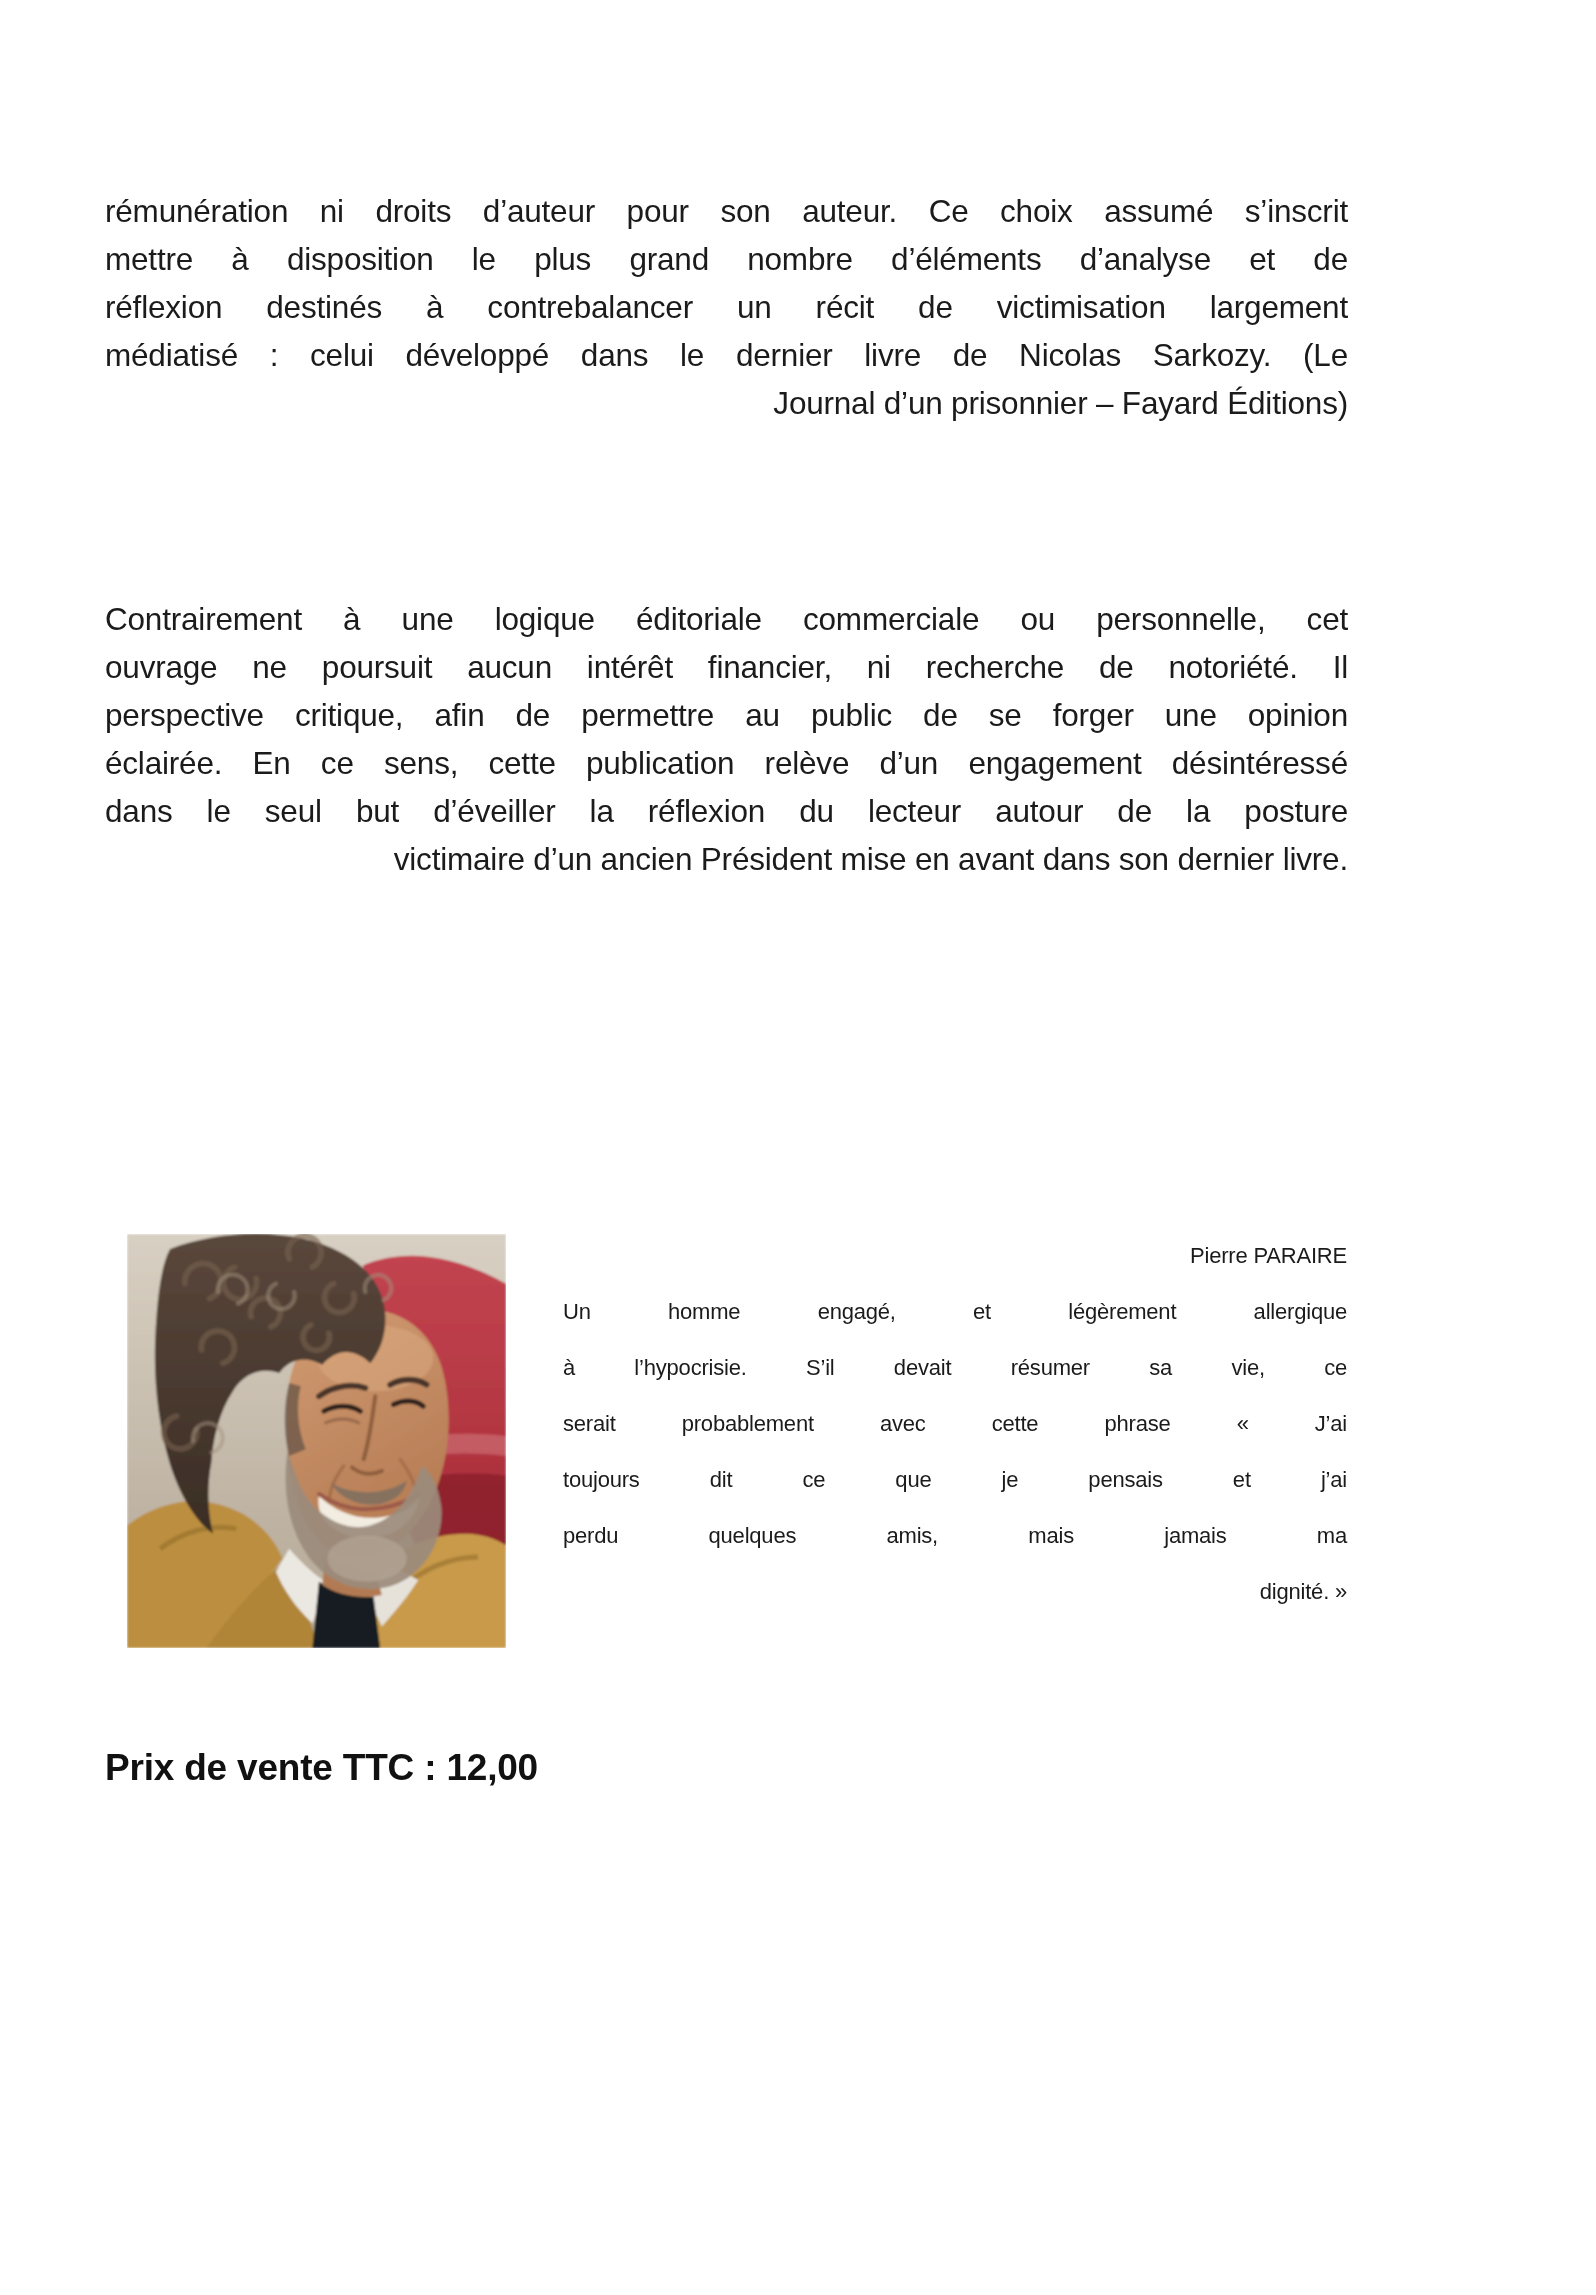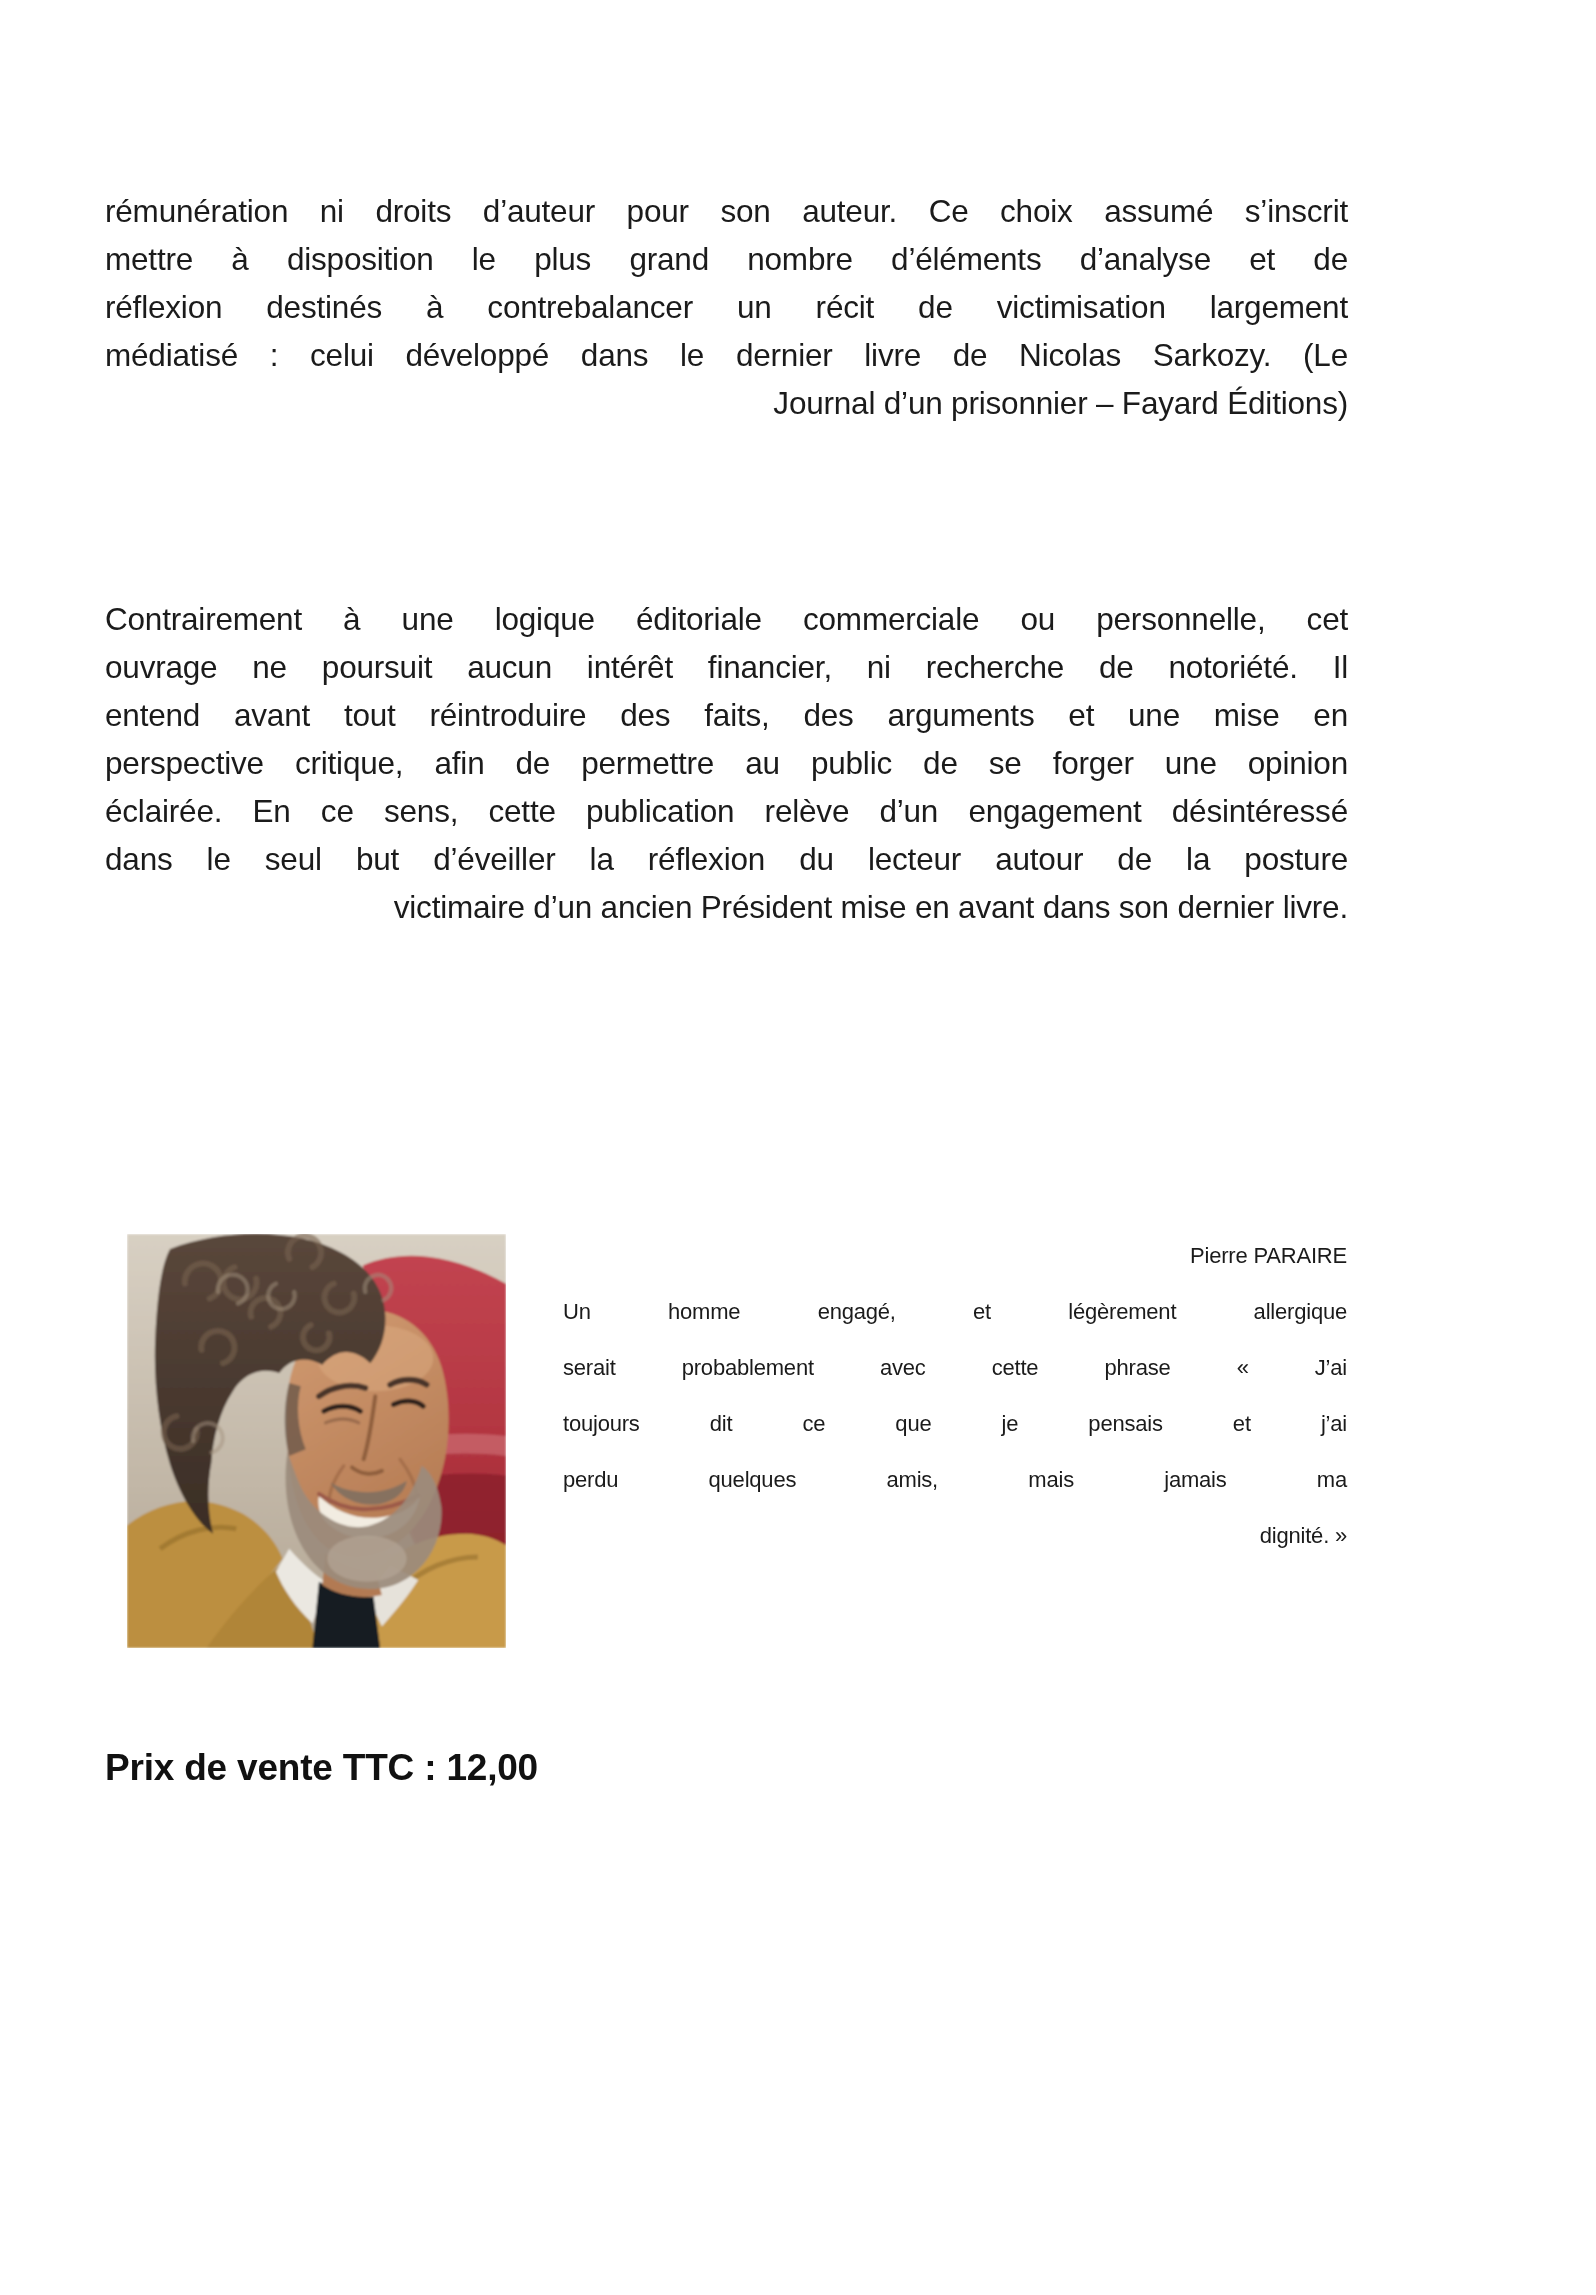--- a/index.html
+++ b/index.html
@@ -75,21 +75,20 @@
     <div class="ln j">rémunération ni droits d’auteur pour son auteur. Ce choix assumé s’inscrit</div>
     <div class="ln j">mettre à disposition le plus grand nombre d’éléments d’analyse et de</div>
     <div class="ln j">réflexion destinés à contrebalancer un récit de victimisation largement</div>
     <div class="ln j">médiatisé : celui développé dans le dernier livre de Nicolas Sarkozy. (Le</div>
     <div class="ln">Journal d’un prisonnier – Fayard Éditions)</div>
   </div>
 
   <div class="para para-motivation">
     <div class="ln j">Contrairement à une logique éditoriale commerciale ou personnelle, cet</div>
     <div class="ln j">ouvrage ne poursuit aucun intérêt financier, ni recherche de notoriété. Il</div>
-    <div class="ln j">entend avant tout réintroduire des faits, des arguments et une mise en</div>
     <div class="ln j">perspective critique, afin de permettre au public de se forger une opinion</div>
     <div class="ln j">éclairée. En ce sens, cette publication relève d’un engagement désintéressé</div>
     <div class="ln j">dans le seul but d’éveiller la réflexion du lecteur autour de la posture</div>
     <div class="ln">victimaire d’un ancien Président mise en avant dans son dernier livre.</div>
   </div>
 
   <figure class="photo">
     <svg viewBox="0 0 458 500" preserveAspectRatio="none" xmlns="http://www.w3.org/2000/svg">
       <defs>
         <clipPath id="ph">
@@ -183,20 +182,21 @@
             </g>
           </g>
         </g>
       </g>
     </svg>
   </figure>
 
   <div class="author-block">
     <div class="ln">Pierre PARAIRE</div>
     <div class="ln j">Un homme engagé, et légèrement allergique</div>
+    <div class="ln j">à l’hypocrisie. S’il devait résumer sa vie, ce</div>
     <div class="ln j">serait probablement avec cette phrase « J’ai</div>
     <div class="ln j">toujours dit ce que je pensais et j’ai</div>
     <div class="ln j"><span>perdu quelques amis, </span><span class="b">mais jamais ma</span></div>
     <div class="ln"><span class="b">dignité</span><span>. »</span></div>
   </div>
 
   <div class="price">Prix de vente TTC : 12,00</div>
 
 </div>
 

